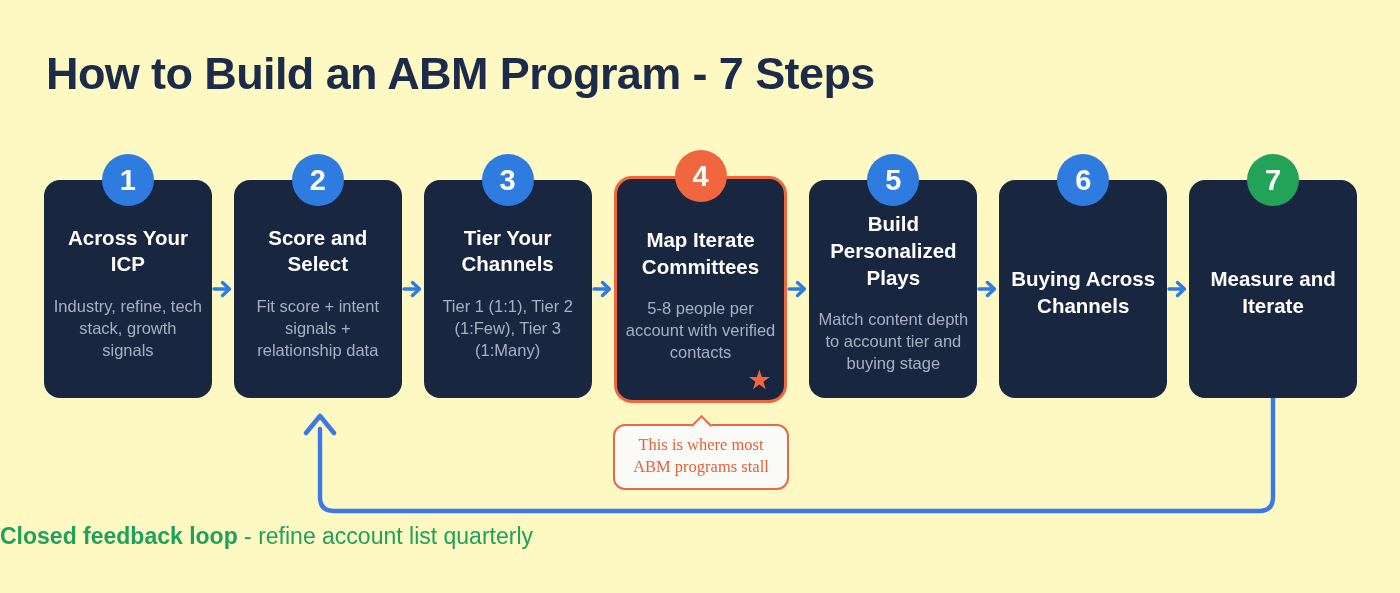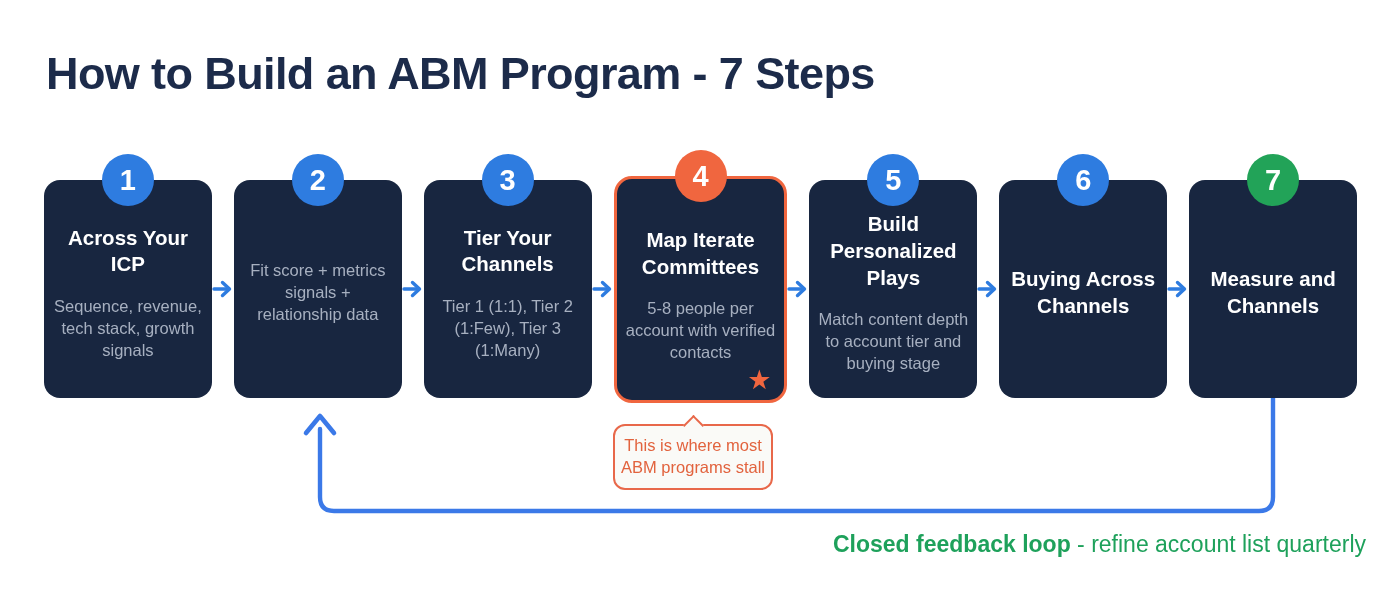--- a/index.html
+++ b/index.html
@@ -4,21 +4,21 @@
 <style>
   * { margin: 0; padding: 0; box-sizing: border-box; }
   html, body { background: #ECECEA; }
   body { font-family: "Liberation Sans", sans-serif; }
 
   .canvas {
     position: relative;
     width: 1400px;
     height: 593px;
     margin: 0 auto;
-    background: #ffffff;
+    background: #fef9c3;
     overflow: hidden;
   }
 
   .page-title {
     position: absolute;
     left: 46px;
     top: 48px;
     font-size: 45px;
     font-weight: 800;
     letter-spacing: -0.6px;
@@ -112,86 +112,87 @@
     top: 0;
     width: 1400px;
     height: 593px;
     pointer-events: none;
   }
 
   .callout {
     position: absolute;
     left: 613px;
     top: 424px;
-    width: 160px;
+    width: 176px;
     border: 2px solid #E8684A;
     border-radius: 12px;
     padding: 8px 6px 9px;
     text-align: center;
     color: #E2633E;
     font-size: 16.5px;
     line-height: 1.35;
     background: #FAFAF7;
+    font-family: Liberation Serif, serif;
   }
   .callout::before {
     content: "";
     position: absolute;
     top: -8px;
     left: 50%;
     width: 13px;
     height: 13px;
     margin-left: -7px;
     background: #FAFAF7;
     border-top: 2px solid #E8684A;
     border-left: 2px solid #E8684A;
     transform: rotate(45deg);
   }
 
   .loop-label {
     position: absolute;
     left: 0;
     top: 523px;
     width: 1366px;
-    text-align: right;
+    text-align: left;
     font-size: 23px;
     color: #1EA15B;
-    margin-top: 8px;
   }
   .loop-label .bold { font-weight: 700; }
 </style>
 </head>
 <body>
 
 <div class="canvas">
 
   <h1 class="page-title">How to Build an ABM Program - 7 Steps</h1>
 
   <svg class="loop-svg" viewBox="0 0 1400 593">
     <path d="M 1273 398 L 1273 497 Q 1273 511 1259 511 L 334 511 Q 320 511 320 497 L 320 429" fill="none" stroke="#3B79E8" stroke-width="4.4" stroke-linecap="round"></path>
     <polyline points="306,433 320,416 334,433" fill="none" stroke="#3B79E8" stroke-width="4.6" stroke-linecap="round" stroke-linejoin="round"></polyline>
   </svg>
 
   <div class="steps-row" id="steps-row">
   <div class="step-card">
     <div class="badge" style="background: rgb(46, 124, 224);">1</div>
     <div class="step-title">Across Your ICP</div>
-    <div class="step-desc">Sequence, revenue, tech stack, growth signals</div>
+    <div class="step-desc">Industry, refine, tech stack, growth signals</div>
 
   </div>
 
   <div class="flow-arrow">
     <svg width="22" height="22" viewBox="0 0 22 22">
       <line x1="2" y1="11" x2="16.5" y2="11" stroke="#2E7CE0" stroke-width="3.4" stroke-linecap="round"></line>
       <polyline points="10.5,4.5 17.5,11 10.5,17.5" fill="none" stroke="#2E7CE0" stroke-width="3.4" stroke-linecap="round" stroke-linejoin="round"></polyline>
     </svg>
   </div>
 
   <div class="step-card">
     <div class="badge" style="background: rgb(46, 124, 224);">2</div>
-    <div class="step-desc">Fit score + metrics signals + relationship data</div>
+    <div class="step-title">Score and Select</div>
+    <div class="step-desc">Fit score + intent signals + relationship data</div>
 
   </div>
 
   <div class="flow-arrow">
     <svg width="22" height="22" viewBox="0 0 22 22">
       <line x1="2" y1="11" x2="16.5" y2="11" stroke="#2E7CE0" stroke-width="3.4" stroke-linecap="round"></line>
       <polyline points="10.5,4.5 17.5,11 10.5,17.5" fill="none" stroke="#2E7CE0" stroke-width="3.4" stroke-linecap="round" stroke-linejoin="round"></polyline>
     </svg>
   </div>
 
@@ -245,21 +246,21 @@
 
   <div class="flow-arrow">
     <svg width="22" height="22" viewBox="0 0 22 22">
       <line x1="2" y1="11" x2="16.5" y2="11" stroke="#2E7CE0" stroke-width="3.4" stroke-linecap="round"></line>
       <polyline points="10.5,4.5 17.5,11 10.5,17.5" fill="none" stroke="#2E7CE0" stroke-width="3.4" stroke-linecap="round" stroke-linejoin="round"></polyline>
     </svg>
   </div>
 
   <div class="step-card">
     <div class="badge" style="background: rgb(34, 163, 88);">7</div>
-    <div class="step-title">Measure and Channels</div>
+    <div class="step-title">Measure and Iterate</div>
 
   </div>
 </div>
 
   <div class="callout">
     <span>This is where most ABM programs stall</span>
   </div>
 
   <div class="loop-label">
     <span class="bold">Closed feedback loop</span><span> - refine account list quarterly</span>

